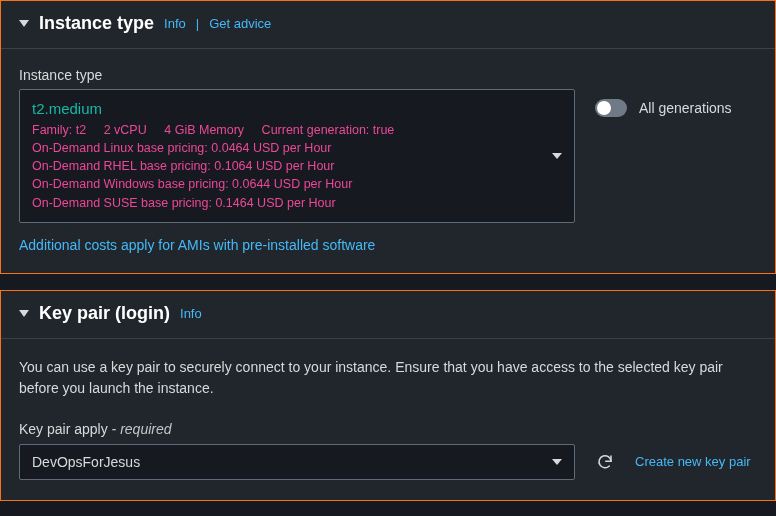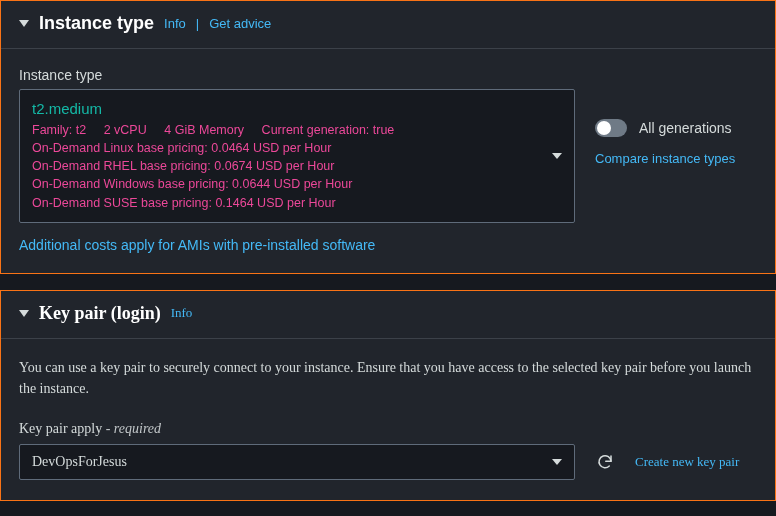--- a/index.html
+++ b/index.html
@@ -62,21 +62,21 @@
     transform: translateY(-50%);
     width: 0; height: 0;
     border-left: 5px solid transparent;
     border-right: 5px solid transparent;
     border-top: 6px solid #d5dbdb;
   }
   .inst-name { color: #14b8a6; font-size: 15px; margin-bottom: 4px; }
   .inst-meta { color: #ec4899; font-size: 12.5px; line-height: 1.45; }
   .inst-meta .detail-row span { margin-right: 14px; }
   .side-col { flex: 1; display: flex; flex-direction: column; gap: 14px; padding-top: 10px; }
-  .toggle-row { display: flex; align-items: center; gap: 12px; margin-top: 20px; }
+  .toggle-row { display: flex; align-items: center; gap: 12px; }
   .toggle {
     width: 32px; height: 18px; border-radius: 10px;
     background: #6f7a86; position: relative; cursor: pointer;
     flex-shrink: 0;
   }
   .toggle::after {
     content: ""; position: absolute; left: 2px; top: 2px;
     width: 14px; height: 14px; border-radius: 50%;
     background: #fff;
   }
@@ -108,39 +108,38 @@
       <div class="select-box">
         <div class="inst-name">t2.medium</div>
         <div class="inst-meta">
           <div class="detail-row">
             <span>Family: t2</span>
             <span>2 vCPU</span>
             <span>4 GiB Memory</span>
             <span>Current generation: true</span>
           </div>
           <div>On-Demand Linux base pricing: 0.0464 USD per Hour</div>
-          <div>On-Demand RHEL base pricing: 0.0674 USD per Hour</div>
+          <div>On-Demand RHEL base pricing: 0.1064 USD per Hour</div>
           <div>On-Demand Windows base pricing: 0.0644 USD per Hour</div>
           <div>On-Demand SUSE base pricing: 0.1464 USD per Hour</div>
         </div>
         <span class="chevron"></span>
       </div>
       <div class="side-col">
         <div class="toggle-row">
           <div class="toggle"></div>
           <span class="toggle-label">All generations</span>
         </div>
-        <a class="link">Compare instance types</a>
       </div>
     </div>
     <a class="cost-link">Additional costs apply for AMIs with pre-installed software</a>
   </div>
 </div>
 
-<div class="panel" style="margin-bottom:0;font-family:Liberation Serif, serif;">
+<div class="panel" style="margin-bottom:0;">
   <div class="panel-header">
     <span class="caret"></span>
     <span class="panel-title">Key pair (login)</span>
     <a class="link small">Info</a>
   </div>
   <div class="panel-body">
     <p class="desc-text">You can use a key pair to securely connect to your instance. Ensure that you have access to the selected key pair before you launch the instance.</p>
     <div style="height:22px;"></div>
     <div class="field-label">
       <span>Key pair apply</span><span class="req"> - required</span>

